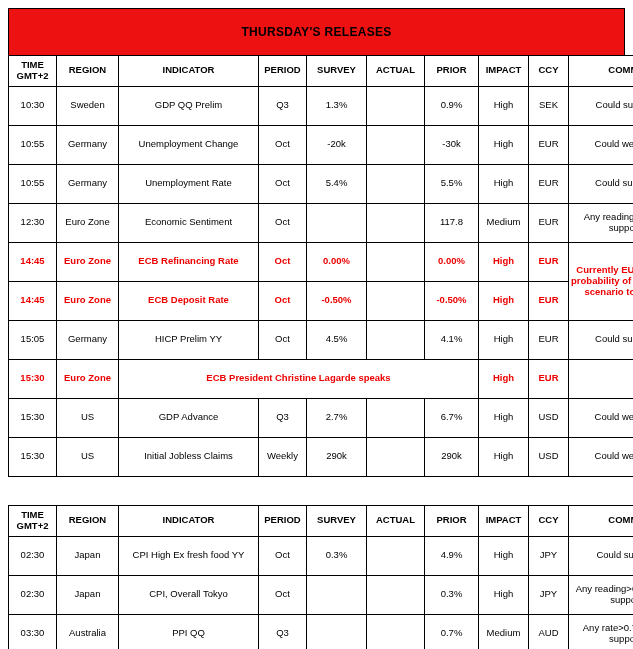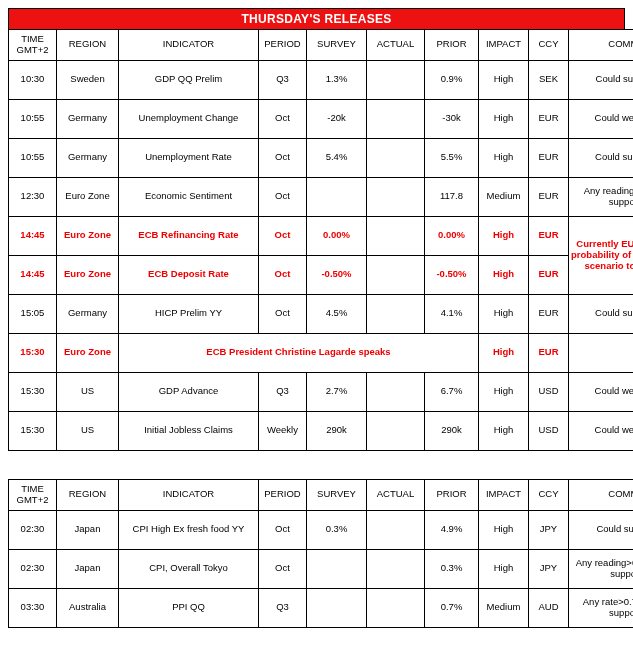--- a/index.html
+++ b/index.html
@@ -31,31 +31,31 @@
     border: 1px solid #000;
     text-align: center;
     vertical-align: middle;
     font-size: 9.5px;
     line-height: 1.15;
     padding: 4px 2px;
     word-wrap: break-word;
   }
   .banner {
     background: #ee1111;
-    color: #ffffff;
+    color: #000000;
     font-weight: bold;
     font-size: 12px;
     letter-spacing: .3px;
     text-align: center;
-    padding: 3px 0;
+    padding: 16px 0;
     border: 1px solid #000;
     border-bottom: none;
   }
   thead th {
-    font-weight: normal;
+    font-weight: bold;
     font-size: 9.5px;
     padding: 5px 2px;
   }
   .red {
     color: #ee0000;
     font-weight: bold;
   }
   .rowtall td {
     height: 30px;
   }

